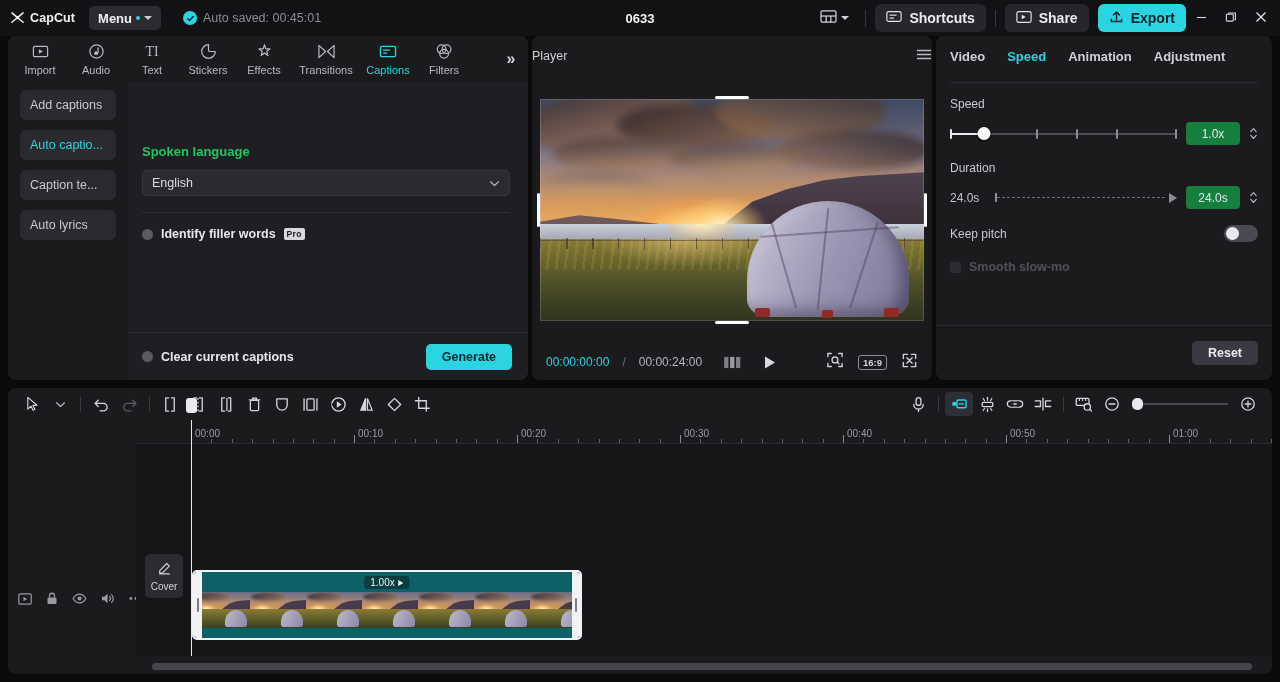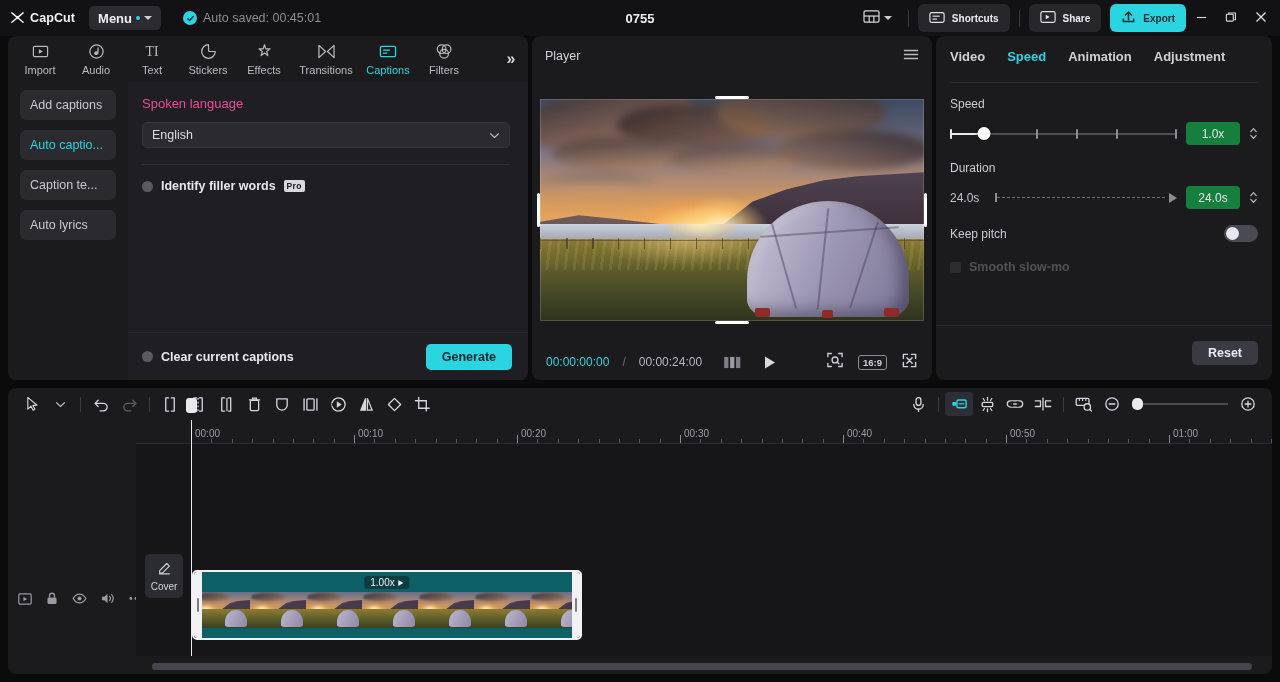--- a/index.html
+++ b/index.html
@@ -37,21 +37,21 @@
   .proj-title {
     position:absolute; left:0; right:0; text-align:center;
     color:#f2f2f4; font-size:13px; font-weight:700; pointer-events:none;
   }
   .tb-right { margin-left:auto; display:flex; align-items:center; gap:0; padding-right:4px; }
   .layout-btn { display:flex; align-items:center; gap:4px; padding:4px 7px; border-radius:5px; cursor:pointer; }
   .tb-sep { width:1px; height:17px; background:#37373d; margin:0 9px; }
   .pill {
     height:28px; padding:0 11px; border-radius:6px; background:#26262b;
     display:flex; align-items:center; gap:7px; cursor:pointer;
-    color:#ececee; font-size:10px; font-weight:700;
+    color:#ececee; font-size:14px; font-weight:700;
   }
   .pill.export { background:#2ad4e0; color:#04282c; margin-left:9px; }
   .wbtn { width:30px; height:30px; display:flex; align-items:center; justify-content:center; cursor:pointer; }
 
   
   .upper { position:absolute; left:0; top:36px; width:1280px; height:346px; }
 
   
   .leftpanel {
     position:absolute; left:8px; top:0; width:520px; height:344px;
@@ -75,21 +75,21 @@
   .panel-body { flex:1; display:flex; min-height:0; }
   .subnav { width:120px; flex:none; padding:8px 0 0 12px; background:#1b1b1e; }
   .subnav-item {
     width:96px; height:30px; border-radius:6px; background:#2a2a2f;
     display:flex; align-items:center; padding-left:10px; margin-bottom:10px;
     color:#c9c9d0; font-size:12.5px; cursor:pointer; white-space:nowrap; overflow:hidden;
   }
   .subnav-item.active { color:#2ad4e0; }
   .content { flex:1; background:#1f1f23; display:flex; flex-direction:column; min-width:0; }
   .content-inner { flex:1; padding:14px 18px 0 14px; min-height:0; }
-  .field-label { color:#ec4899; font-size:13px; font-weight:400; margin-bottom:11px; }
+  .field-label { color:#22c55e; font-size:13px; font-weight:700; margin-bottom:11px;margin-top:48px; }
   .select {
     height:26px; border-radius:5px; background:#2a2a2f; border:1px solid #35353b;
     display:flex; align-items:center; padding:0 9px; cursor:pointer;
     color:#dcdce2; font-size:12.5px;text-align:right;
   }
   .select .caret { margin-left:auto; }
   .hr { height:1px; background:#2e2e34; margin:16px 0 14px; }
   .chk-row { display:flex; align-items:center; gap:8px; }
   .chk { width:11px; height:11px; border-radius:50%; background:#5a5a62; flex:none; cursor:pointer; }
   .chk-label { color:#e8e8ec; font-size:12.5px; font-weight:700; }
@@ -105,21 +105,21 @@
     margin-left:auto; height:26px; padding:0 16px; border-radius:5px;
     background:#2ad4e0; color:#04282c; font-size:12.5px; font-weight:700;
     display:flex; align-items:center; cursor:pointer;
   }
 
   
   .player {
     position:absolute; left:532px; top:0; width:400px; height:344px;
     background:#1b1b1e; border-radius:8px; display:flex; flex-direction:column; overflow:hidden;
   }
-  .player-head { height:40px; display:flex; align-items:center; padding:0 13px; flex:none; }
+  .player-head { height:40px; display:flex; align-items:center; padding:0 0; flex:none; }
   .player-title { color:#cfcfd6; font-size:12.5px; }
   .hamburger { margin-left:auto; cursor:pointer; }
   .stage { flex:1; position:relative; background:#1b1b1e; display:flex; align-items:center; justify-content:center; }
   .video-wrap { position:relative; width:384px; height:222px; }
   .video {
     position:absolute; inset:0; overflow:hidden;
     background:#14121a;
   }
   
   .sky {
@@ -420,21 +420,21 @@
 
     <div class="autosave">
       <span class="check-circle">
         <svg width="9" height="9" viewBox="0 0 10 10">
             <path d="M2 5.2 L4 7.2 L8 2.8" stroke="#0d2d31" stroke-width="1.6" fill="none" stroke-linecap="round" stroke-linejoin="round"></path>
           </svg>
       </span>
       <span class="autosave-txt">Auto saved: 00:45:01</span>
     </div>
 
-    <div class="proj-title">0755</div>
+    <div class="proj-title">0633</div>
 
     <div class="tb-right">
       <div class="layout-btn">
         <span>
           <svg width="17" height="15" viewBox="0 0 18 16">
             <rect x="1" y="2" width="16" height="12" rx="1.5" stroke="#d4d4da" stroke-width="1.3" fill="none"></rect>
             <line x1="6.5" y1="7.5" x2="6.5" y2="14" stroke="#d4d4da" stroke-width="1.3"></line>
             <line x1="11.5" y1="7.5" x2="11.5" y2="14" stroke="#d4d4da" stroke-width="1.3"></line>
             <line x1="1" y1="7.5" x2="17" y2="7.5" stroke="#d4d4da" stroke-width="1.3"></line>
           </svg>

